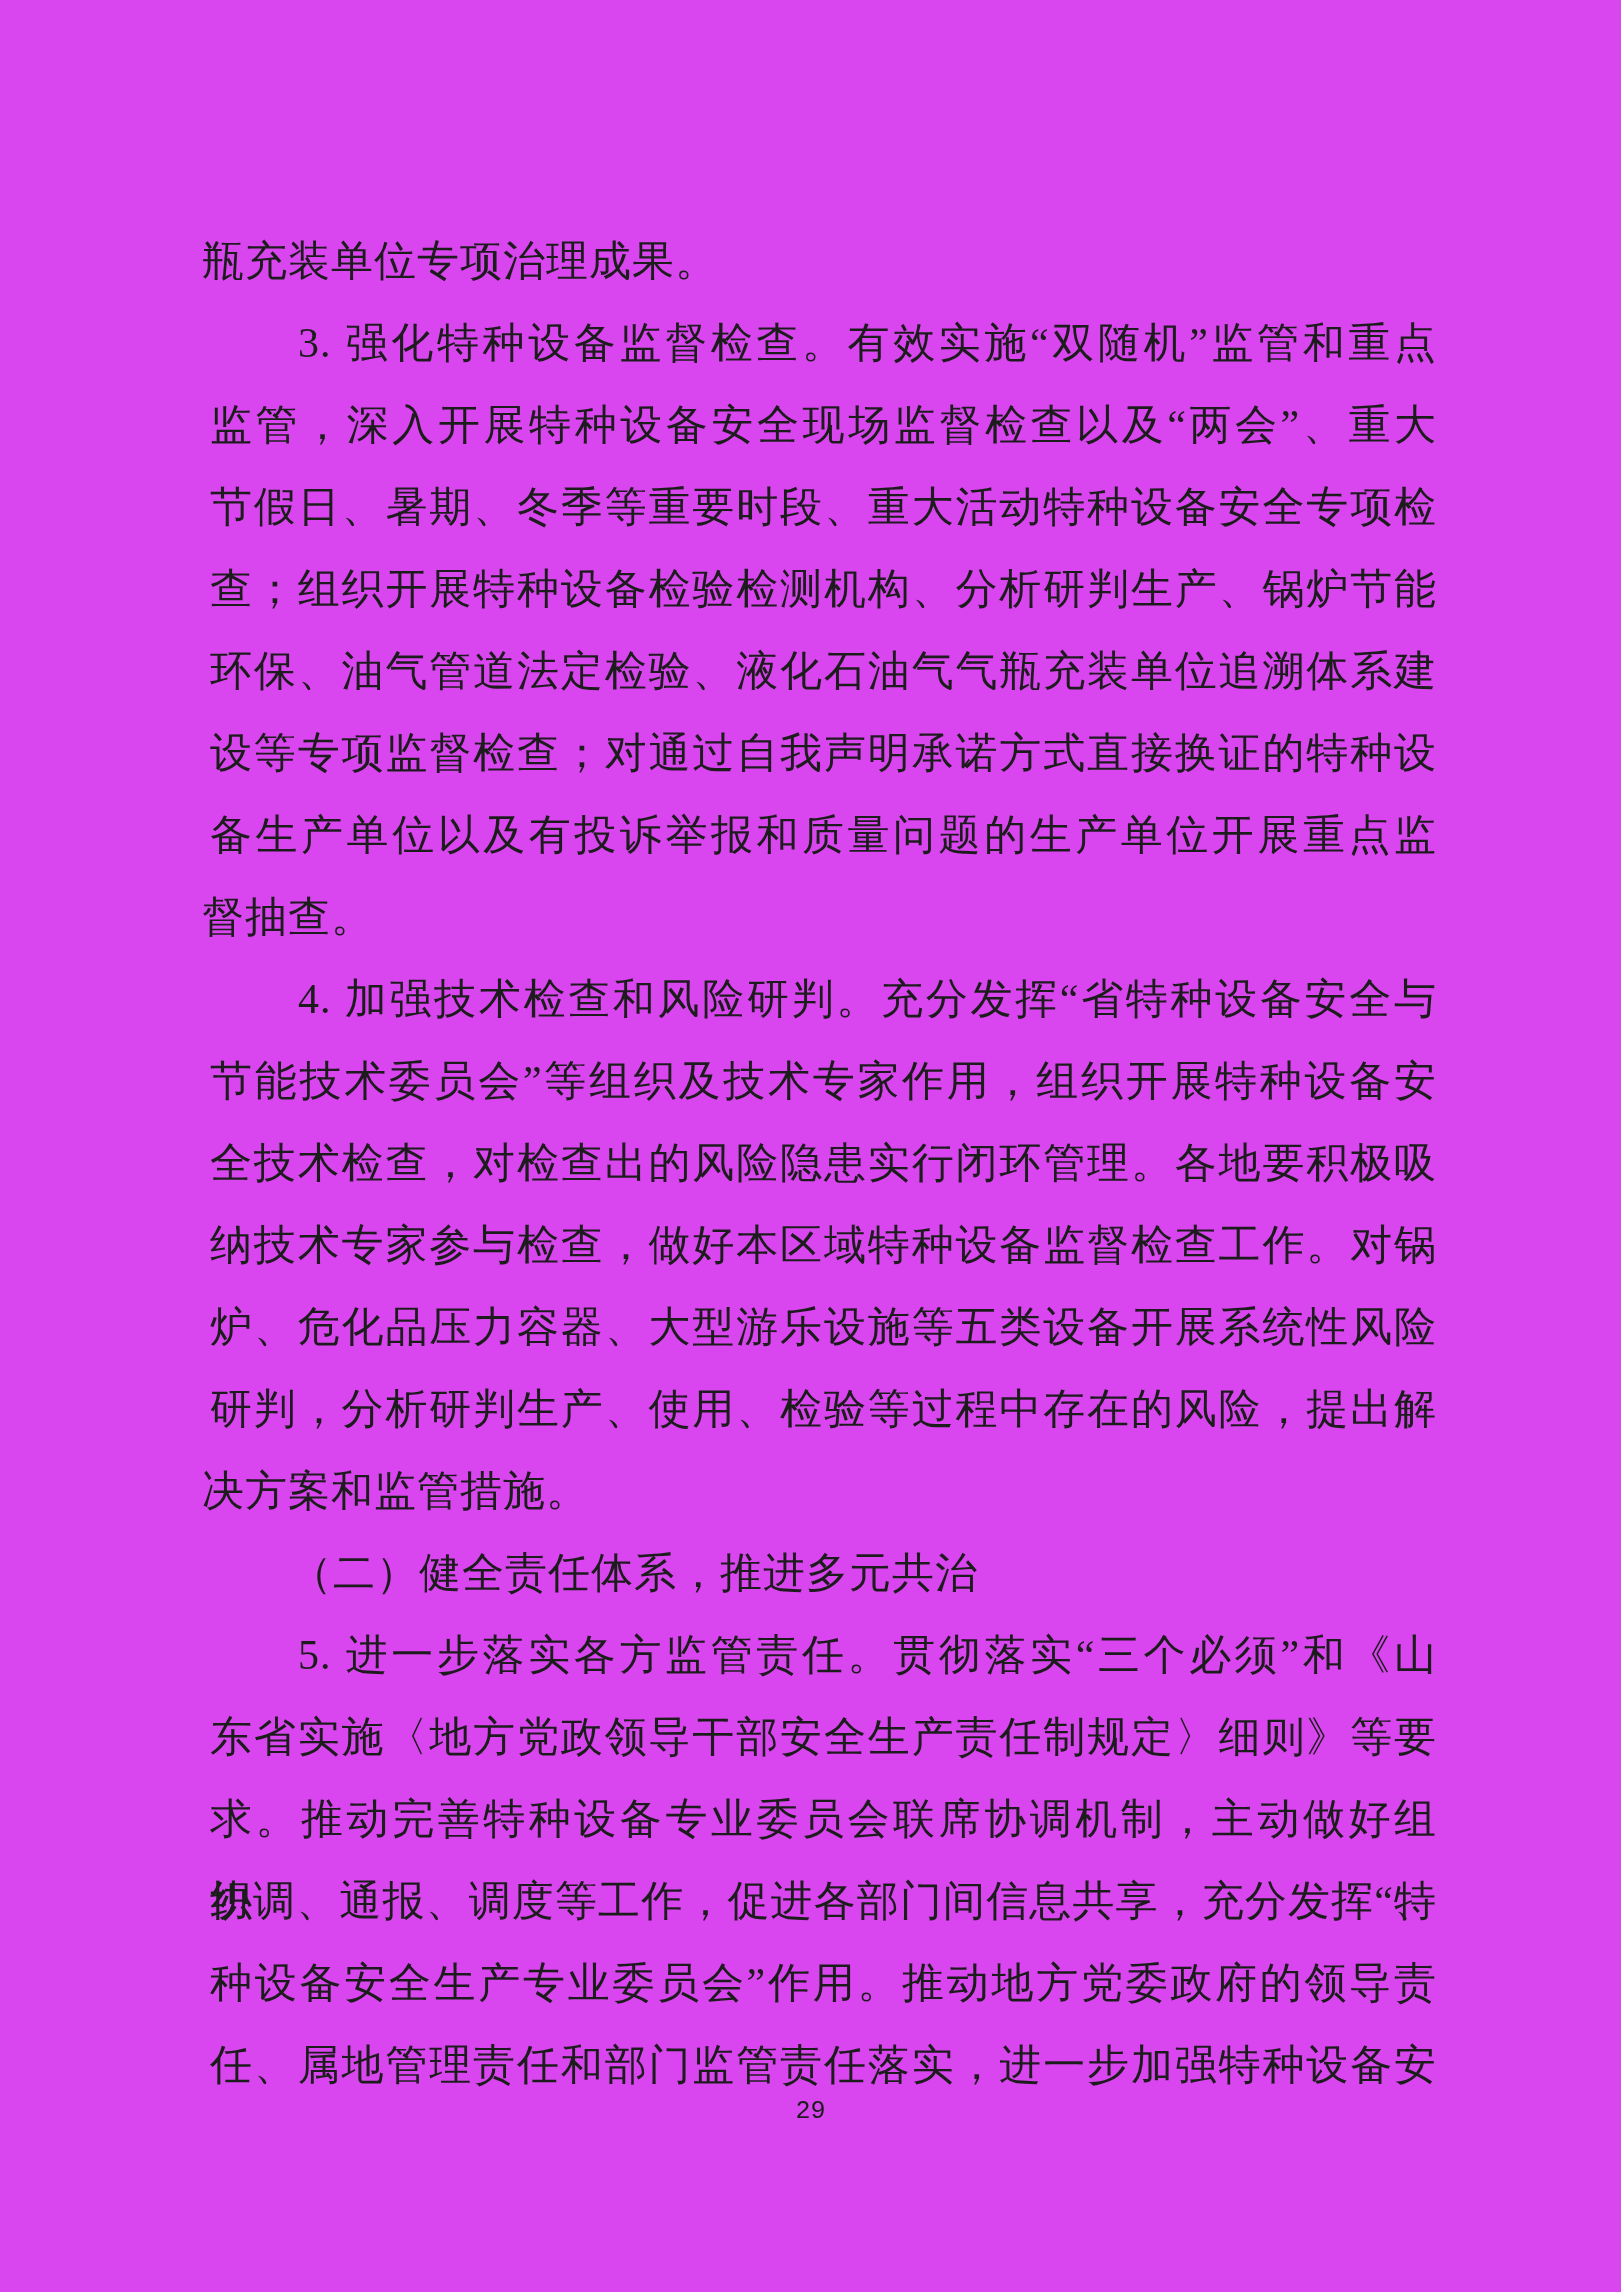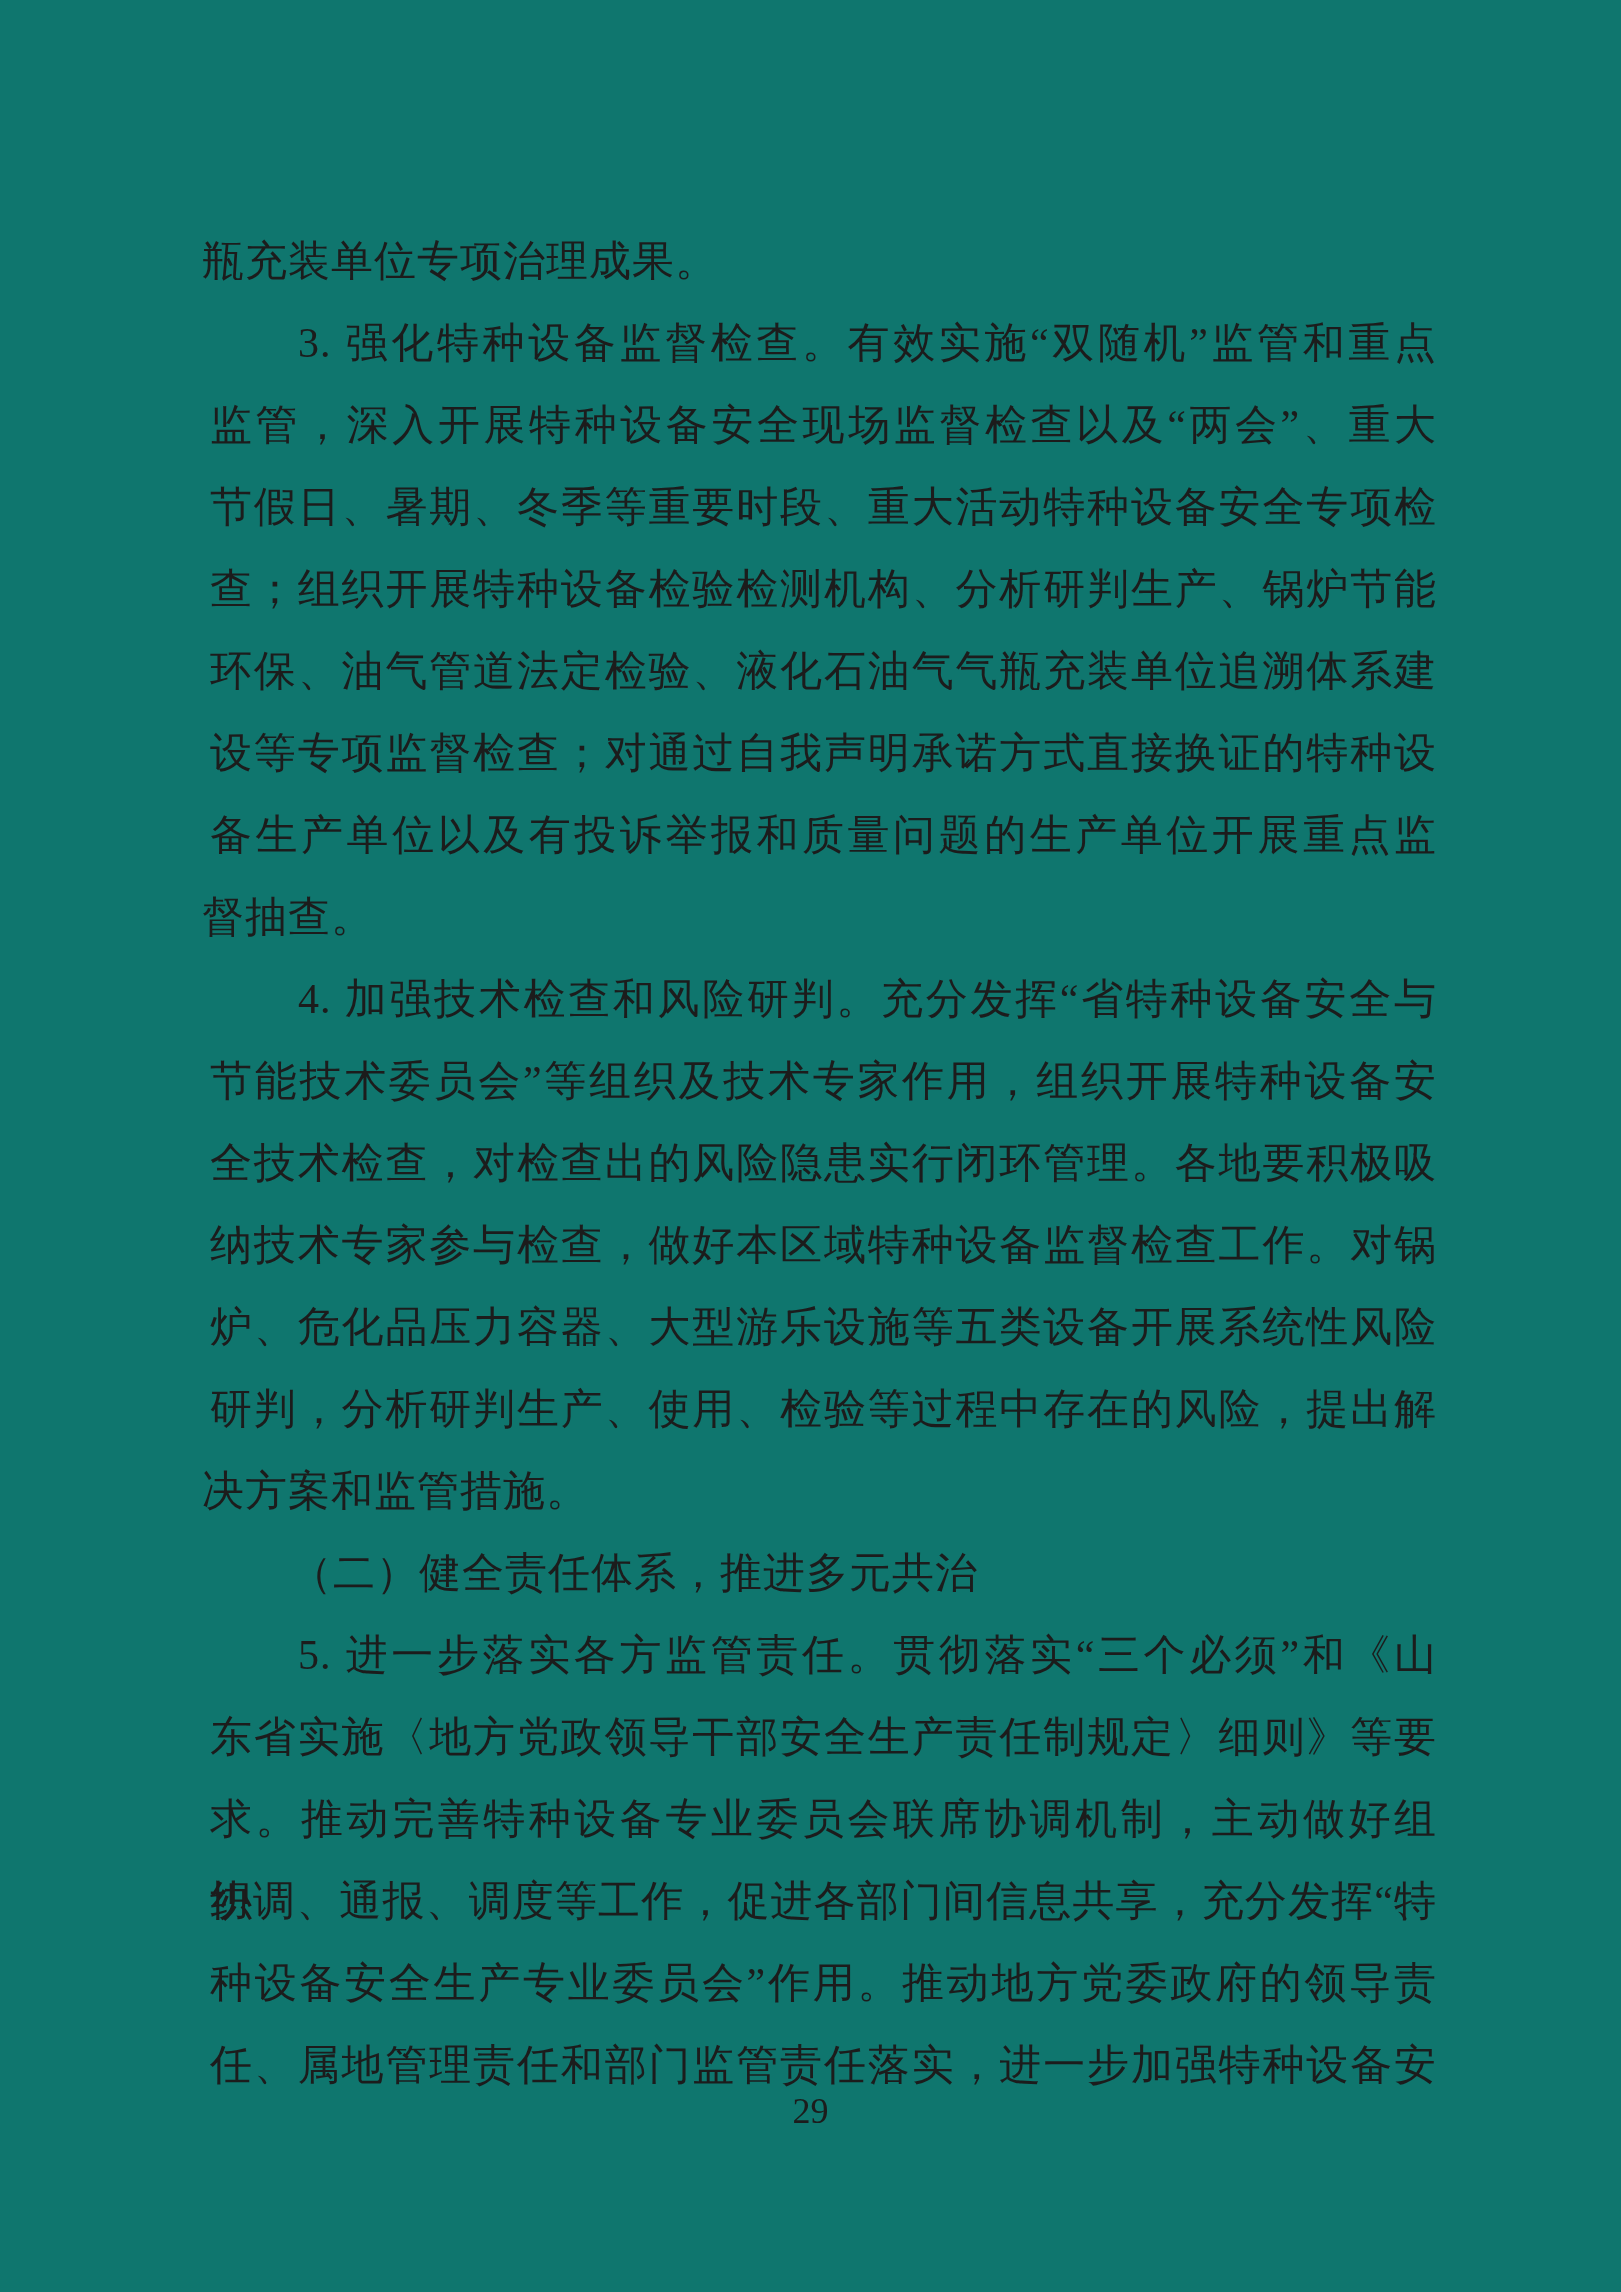--- a/index.html
+++ b/index.html
@@ -4,21 +4,21 @@
 <style>
   html, body {
     margin: 0;
     padding: 0;
     background: #e8e8e8;
   }
   .page {
     position: relative;
     width: 1621px;
     height: 2293px;
-    background: #0f766e;
+    background: #d946ef;
     overflow: hidden;
     font-family: "Liberation Serif", "DejaVu Serif", serif;
     color: #1c1c1c;
   }
   .textblock {
     position: absolute;
     left: 202px;
     top: 220px;
     width: 1235px;
   }
@@ -43,22 +43,22 @@
     font-weight: 400;
   }
   .page-number {
     position: absolute;
     left: 0;
     top: 2090px;
     width: 100%;
     height: 43px;
     line-height: 43px;
     text-align: center;
-    font-size: 36px;
-    font-family: Liberation Serif, serif;
+    font-size: 25px;
+    font-family: Liberation Mono, monospace;
     color: #1c1c1c;
   }
 </style>
 </head>
 <body>
 
 <div class="page">
   <div class="textblock">
     <div class="line">瓶充装单位专项治理成果。</div>
     <div class="line justify indent">3. 强化特种设备监督检查。有效实施“双随机”监管和重点</div>

